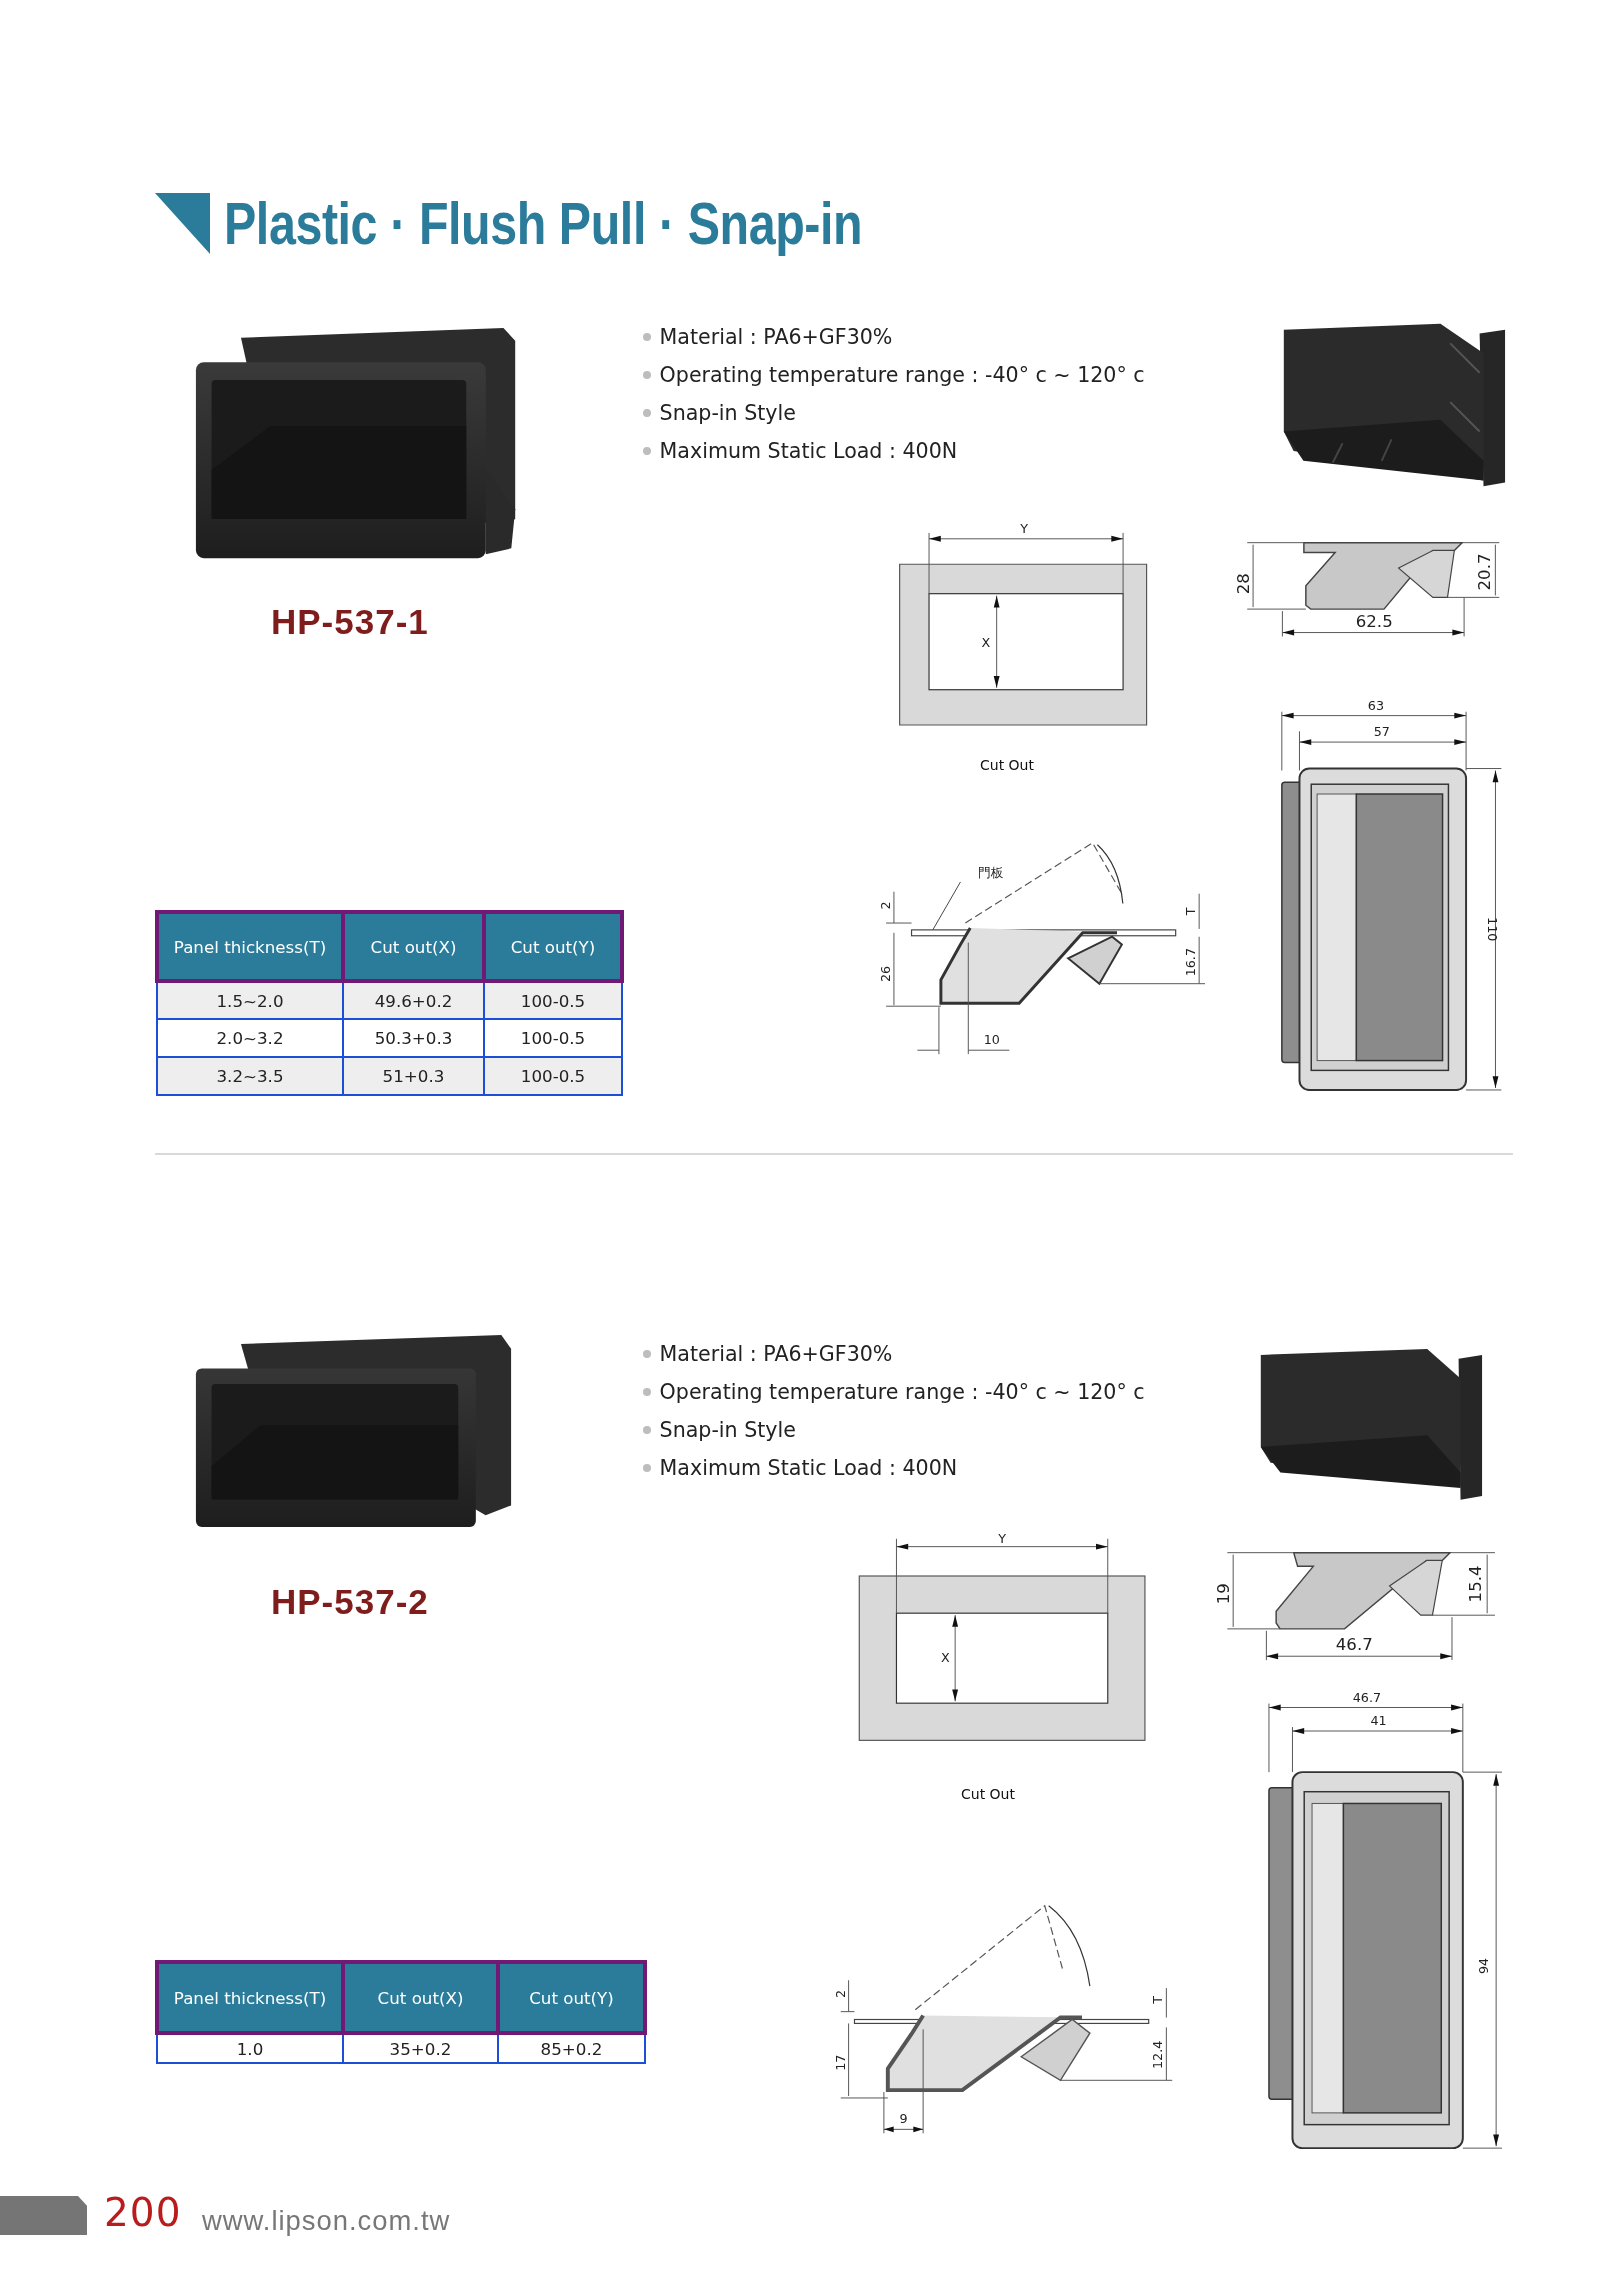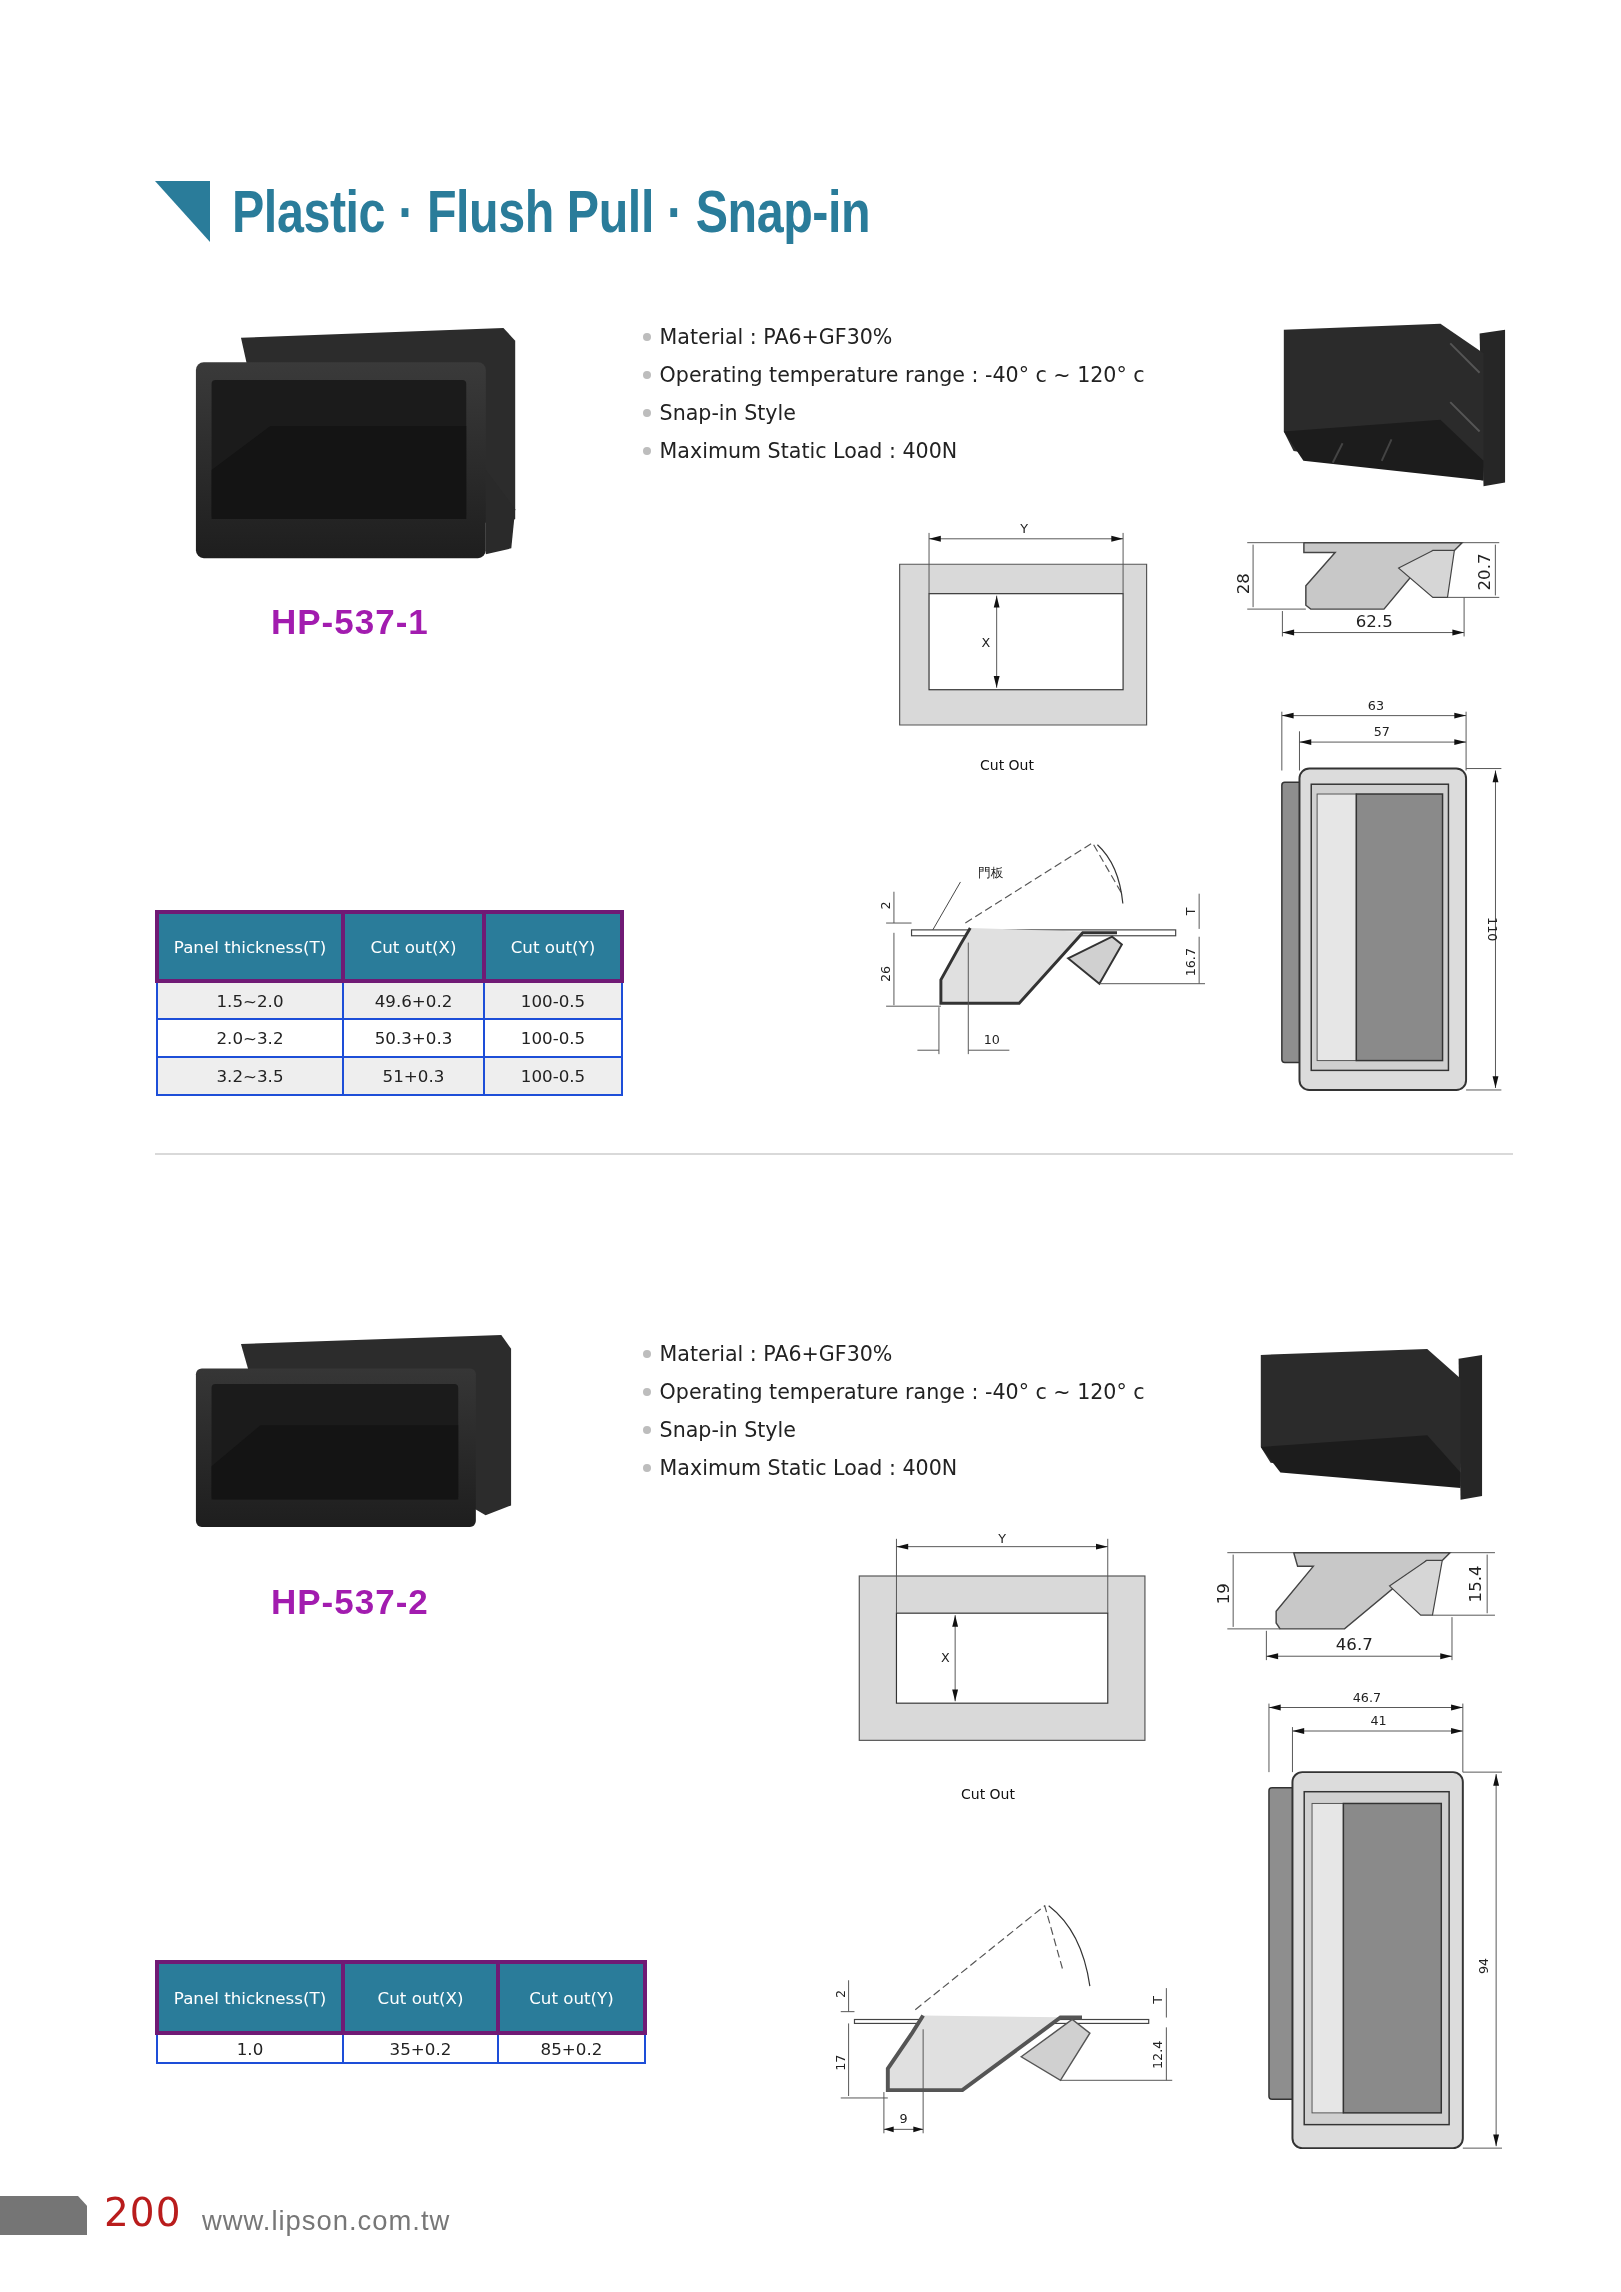--- a/index.html
+++ b/index.html
@@ -1,29 +1,29 @@
 <!DOCTYPE html>
 <html><head>
 <meta charset="utf-8">
 <style>
   * { box-sizing: border-box; margin: 0; padding: 0; }
   html, body { width: 1621px; height: 2293px; background: #ffffff; overflow: hidden; }
   body { position: relative; font-family: "DejaVu Sans", sans-serif; color: #222; }
 
-  .title-wrap { position: absolute; left: 155px; top: 180px; height: 63px; display: flex; align-items: center; gap: 8px; }
+  .title-wrap { position: absolute; left: 155px; top: 192px; height: 63px; display: flex; align-items: center; }
   .title-tri { width: 55px; height: 61px; position: relative; }
   .title-tri svg { display: block; }
   .title-text { margin-left: 13.7px; font-family: "Liberation Sans", sans-serif; font-weight: bold; font-size: 59px; color: #2a7c9a; letter-spacing: -0.5px; transform: scaleX(0.82); transform-origin: left center; white-space: nowrap; }
 
   .abs { position: absolute; }
 
   .photo { position: absolute; }
   .photo svg { display: block; }
 
-  .model { position: absolute; font-family: "Liberation Sans", sans-serif; font-weight: bold; font-size: 35px; color: #a21caf; letter-spacing: 1px; }
+  .model { position: absolute; font-family: "Liberation Sans", sans-serif; font-weight: bold; font-size: 35px; color: #7f1d1d; letter-spacing: 1px; }
 
   .specs { position: absolute; list-style: none; font-family: "DejaVu Sans", sans-serif; font-size: 20.6px; color: #222; }
   .specs li { height: 38px; line-height: 38px; display: flex; align-items: center; }
   .specs .dot { width: 7.8px; height: 7.8px; border-radius: 50%; background: #bdbdbd; margin-right: 8.8px; flex: none; }
 
   .caption { position: absolute; font-family: "DejaVu Sans", sans-serif; font-size: 14px; color: #111; }
 
   table.spec { position: absolute; border-collapse: collapse; font-family: "DejaVu Sans", sans-serif; border: 2px solid #222; }
   table.spec th { background: #2a7c9a; color: #fff; font-weight: normal; font-size: 16.7px; border: 4px solid #701a75; text-align: center; }
   table.spec td { font-size: 16.7px; color: #222; border: 2px solid #1d4ed8; text-align: center; }

